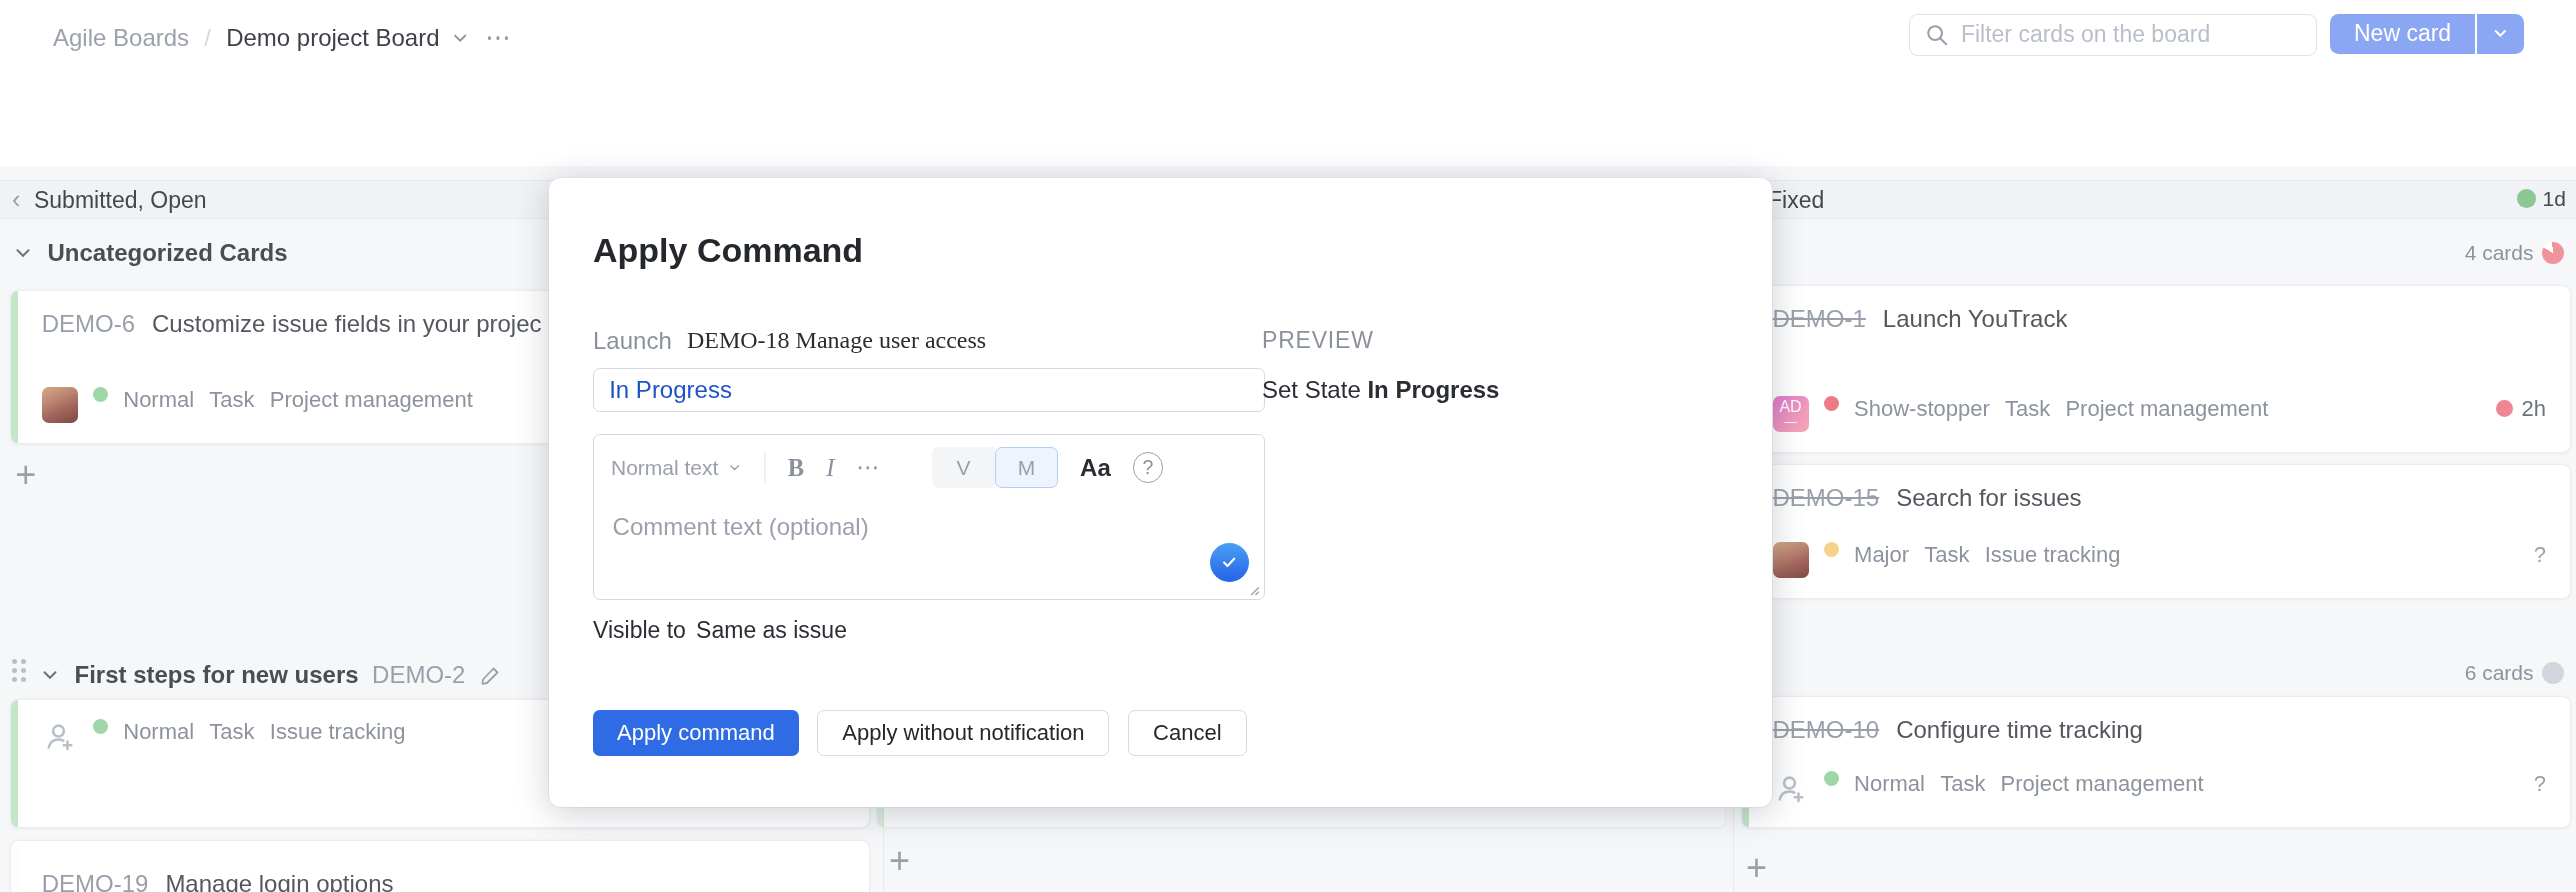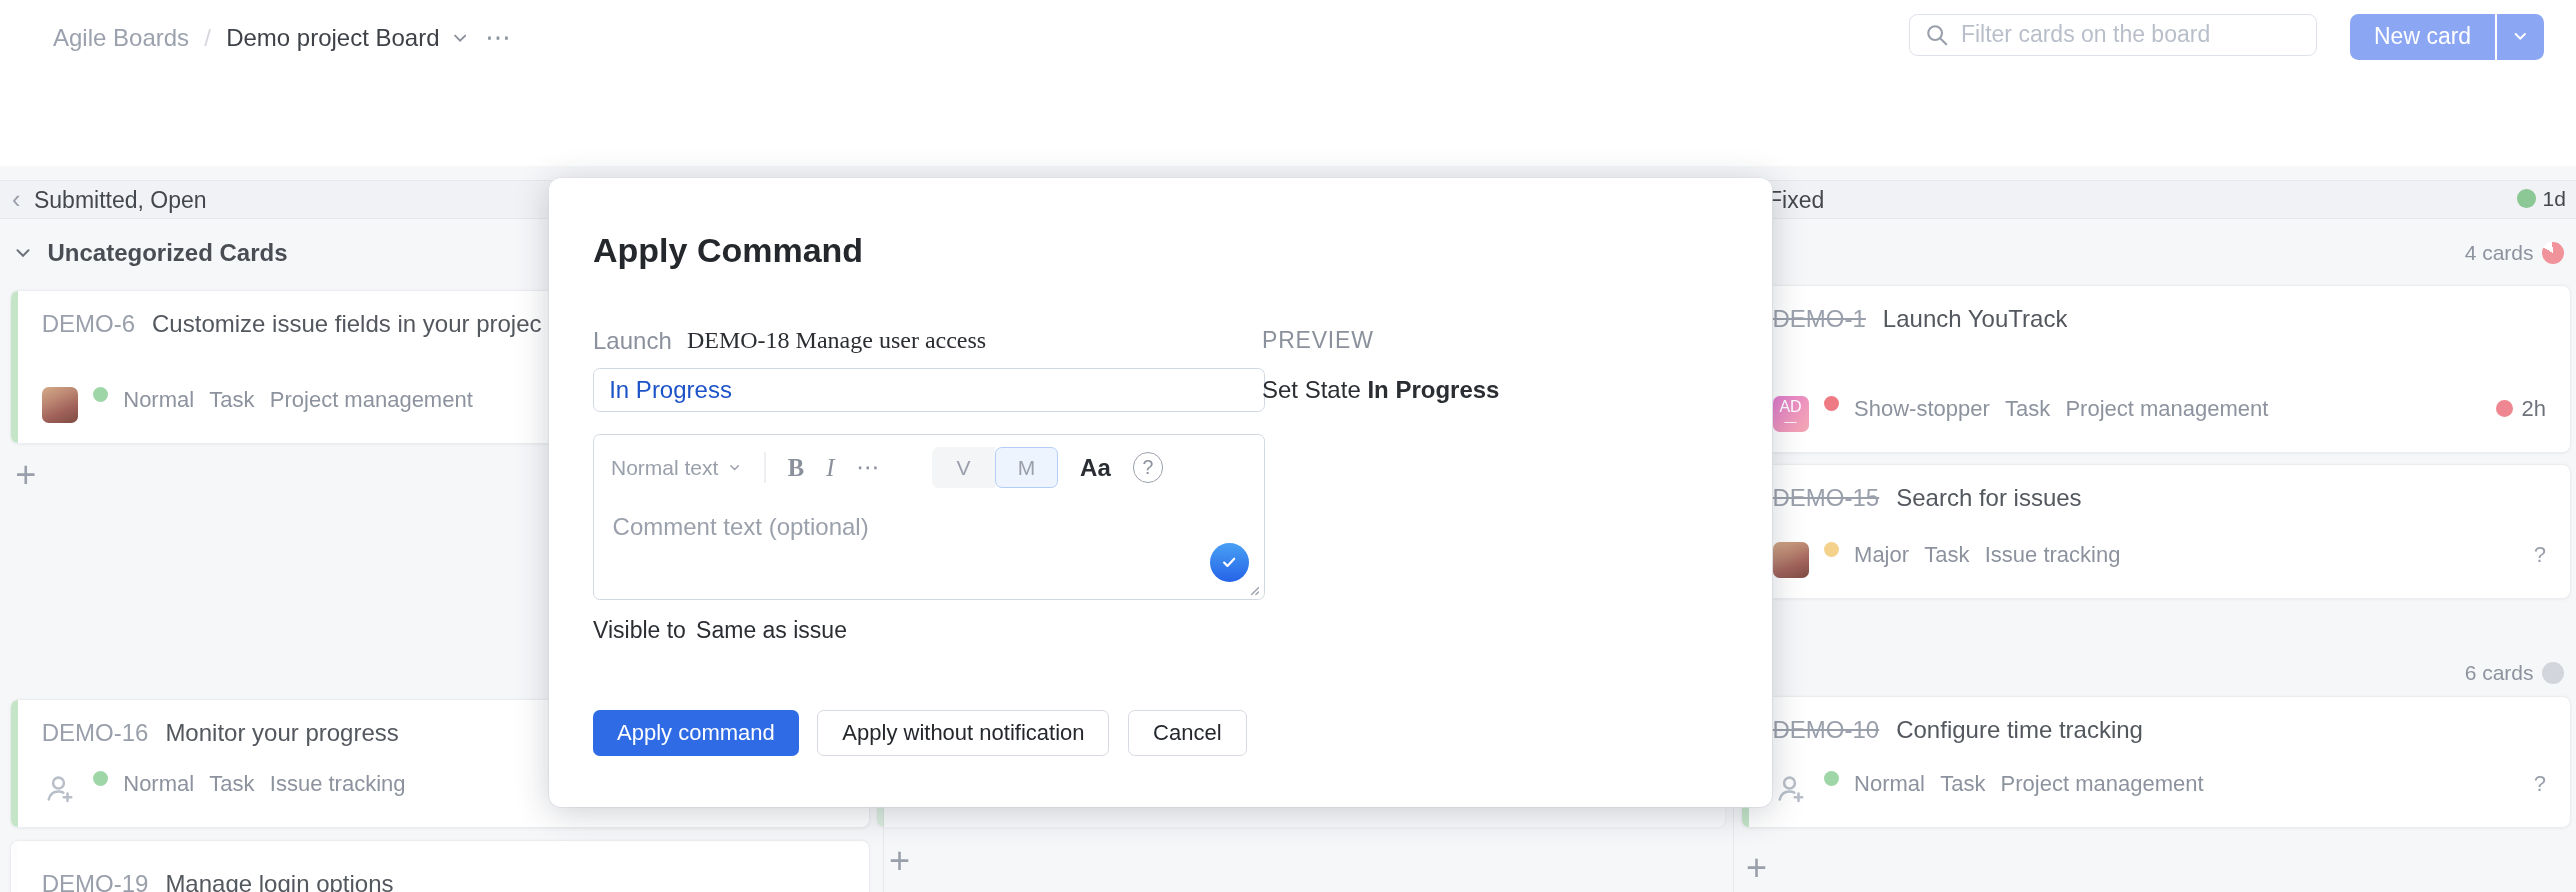--- a/index.html
+++ b/index.html
@@ -12,21 +12,21 @@
   .topbar { position:absolute; left:0; top:0; width:2576px; height:76px; background:#fff; }
   .breadcrumb { position:absolute; left:53px; top:22px; display:flex; align-items:flex-end; gap:15.2px; font-size:24px; }
   .crumb-root { color:#9ba1ad; }
   .crumb-sep { color:#d4d8de; }
   .crumb-current { color:#3e4248; display:flex; align-items:center; gap:10.2px; }
   .dots-more { color:#8b919c; font-size:25.4px; letter-spacing:2.5px; }
   .filter-box { position:absolute; left:1909px; top:13.5px; width:408px; height:42px; border:1.7px solid #dde1e8;
     border-radius:8.5px; display:flex; align-items:center; gap:12px; padding:0 13.5px; background:#fff; }
   .filter-box input { border:none; outline:none; flex:1; font-size:23px; font-family:inherit; color:#3c4046; }
   .filter-box input::placeholder { color:#b9bfca; }
-  .newcard { position:absolute; left:2330px; top:13.5px; height:46px; display:flex; border-radius:8.5px; overflow:hidden;margin-left:20px; }
+  .newcard { position:absolute; left:2330px; top:13.5px; height:40px; display:flex; border-radius:8.5px; overflow:hidden; }
   .newcard-main { background:#8ba6f3; color:#fff; font-size:23px; display:flex; align-items:center; padding:0 24px; cursor:pointer; }
   .newcard-chev { background:#8ba6f3; width:49px; display:flex; align-items:center; justify-content:center;
     border-left:2.5px solid #fff; cursor:pointer; }
   
   .toolbar { position:absolute; left:0; top:76px; width:2576px; height:90px; background:#fff; }
   .iconbtn { position:absolute; width:98px; height:63px; border:1.7px solid #e3e6eb; border-radius:10.2px; background:#fff;
     display:flex; align-items:center; justify-content:center; }
   .sprint-btn { left:53px; top:97px; }
   .seg-group { position:absolute; left:174px; top:97px; height:63px; border:1.7px solid #e3e6eb; border-radius:10.2px;
     display:flex; background:#fff; }
@@ -301,31 +301,45 @@
         <span class="tag">Major</span>
         <span class="tag">Task</span>
         <span class="tag">Issue tracking</span>
         <span class="spacer"></span>
         <span class="card-right-meta" style="color:#9aa0ab;">?</span>
       </div>
     </div>
     <div class="addcard" style="left:1746px; top:447px;">+</div>
 
     <div class="swimrow" style="top:486px;">
+      <div class="swim-label">
+        <span class="dragdots">
+            <i></i>
+            <i></i>
+            <i></i>
+            <i></i>
+            <i></i>
+            <i></i>
+          </span>
+        <svg width="22" height="22" viewBox="0 0 24 24">
+            <path d="M6 9l6 6 6-6" stroke="#6d727b" stroke-width="2.2" fill="none" stroke-linecap="round"></path>
+          </svg>
+        <span class="swim-title">First steps for new users</span>
+        <span class="swim-id">DEMO-2</span>
+        <svg width="24" height="24" viewBox="0 0 24 24">
+            <path d="M14.5 5.5l4 4L8 20l-4.6.9L4 16.5 14.5 5.5z" stroke="#9aa0ab" stroke-width="1.8" fill="none" stroke-linejoin="round"></path>
+          </svg>
+      </div>
       <div class="swim-count">
         <span>6 cards</span>
         <span class="dot" style="width:22px;height:22px;background:#d2d6dc;"></span>
       </div>
     </div>
 
     <div class="card" style="--accent:#c5e5c8; left:10.2px; top:533px; width:860px; height:129px;">
-      <div class="card-top">
-        <span class="card-id">DEMO-16</span>
-        <span class="card-title">Monitor your progress</span>
-      </div>
       <div class="card-tags">
         <svg width="36" height="36" viewBox="0 0 24 24">
           <circle cx="11" cy="8" r="3.6" stroke="#b9bfc9" stroke-width="1.7" fill="none"></circle>
           <path d="M4.5 19c.8-3.5 3.4-5.3 6.5-5.3 1.2 0 2.3.25 3.2.75" stroke="#b9bfc9" stroke-width="1.7" fill="none" stroke-linecap="round"></path>
           <path d="M17 15v5M14.5 17.5h5" stroke="#b9bfc9" stroke-width="1.7" stroke-linecap="round"></path>
         </svg>
         <span class="dot" style="width:15.2px;height:15.2px;background:#9fd6a8;"></span>
         <span class="tag">Normal</span>
         <span class="tag">Task</span>
         <span class="tag">Issue tracking</span>

